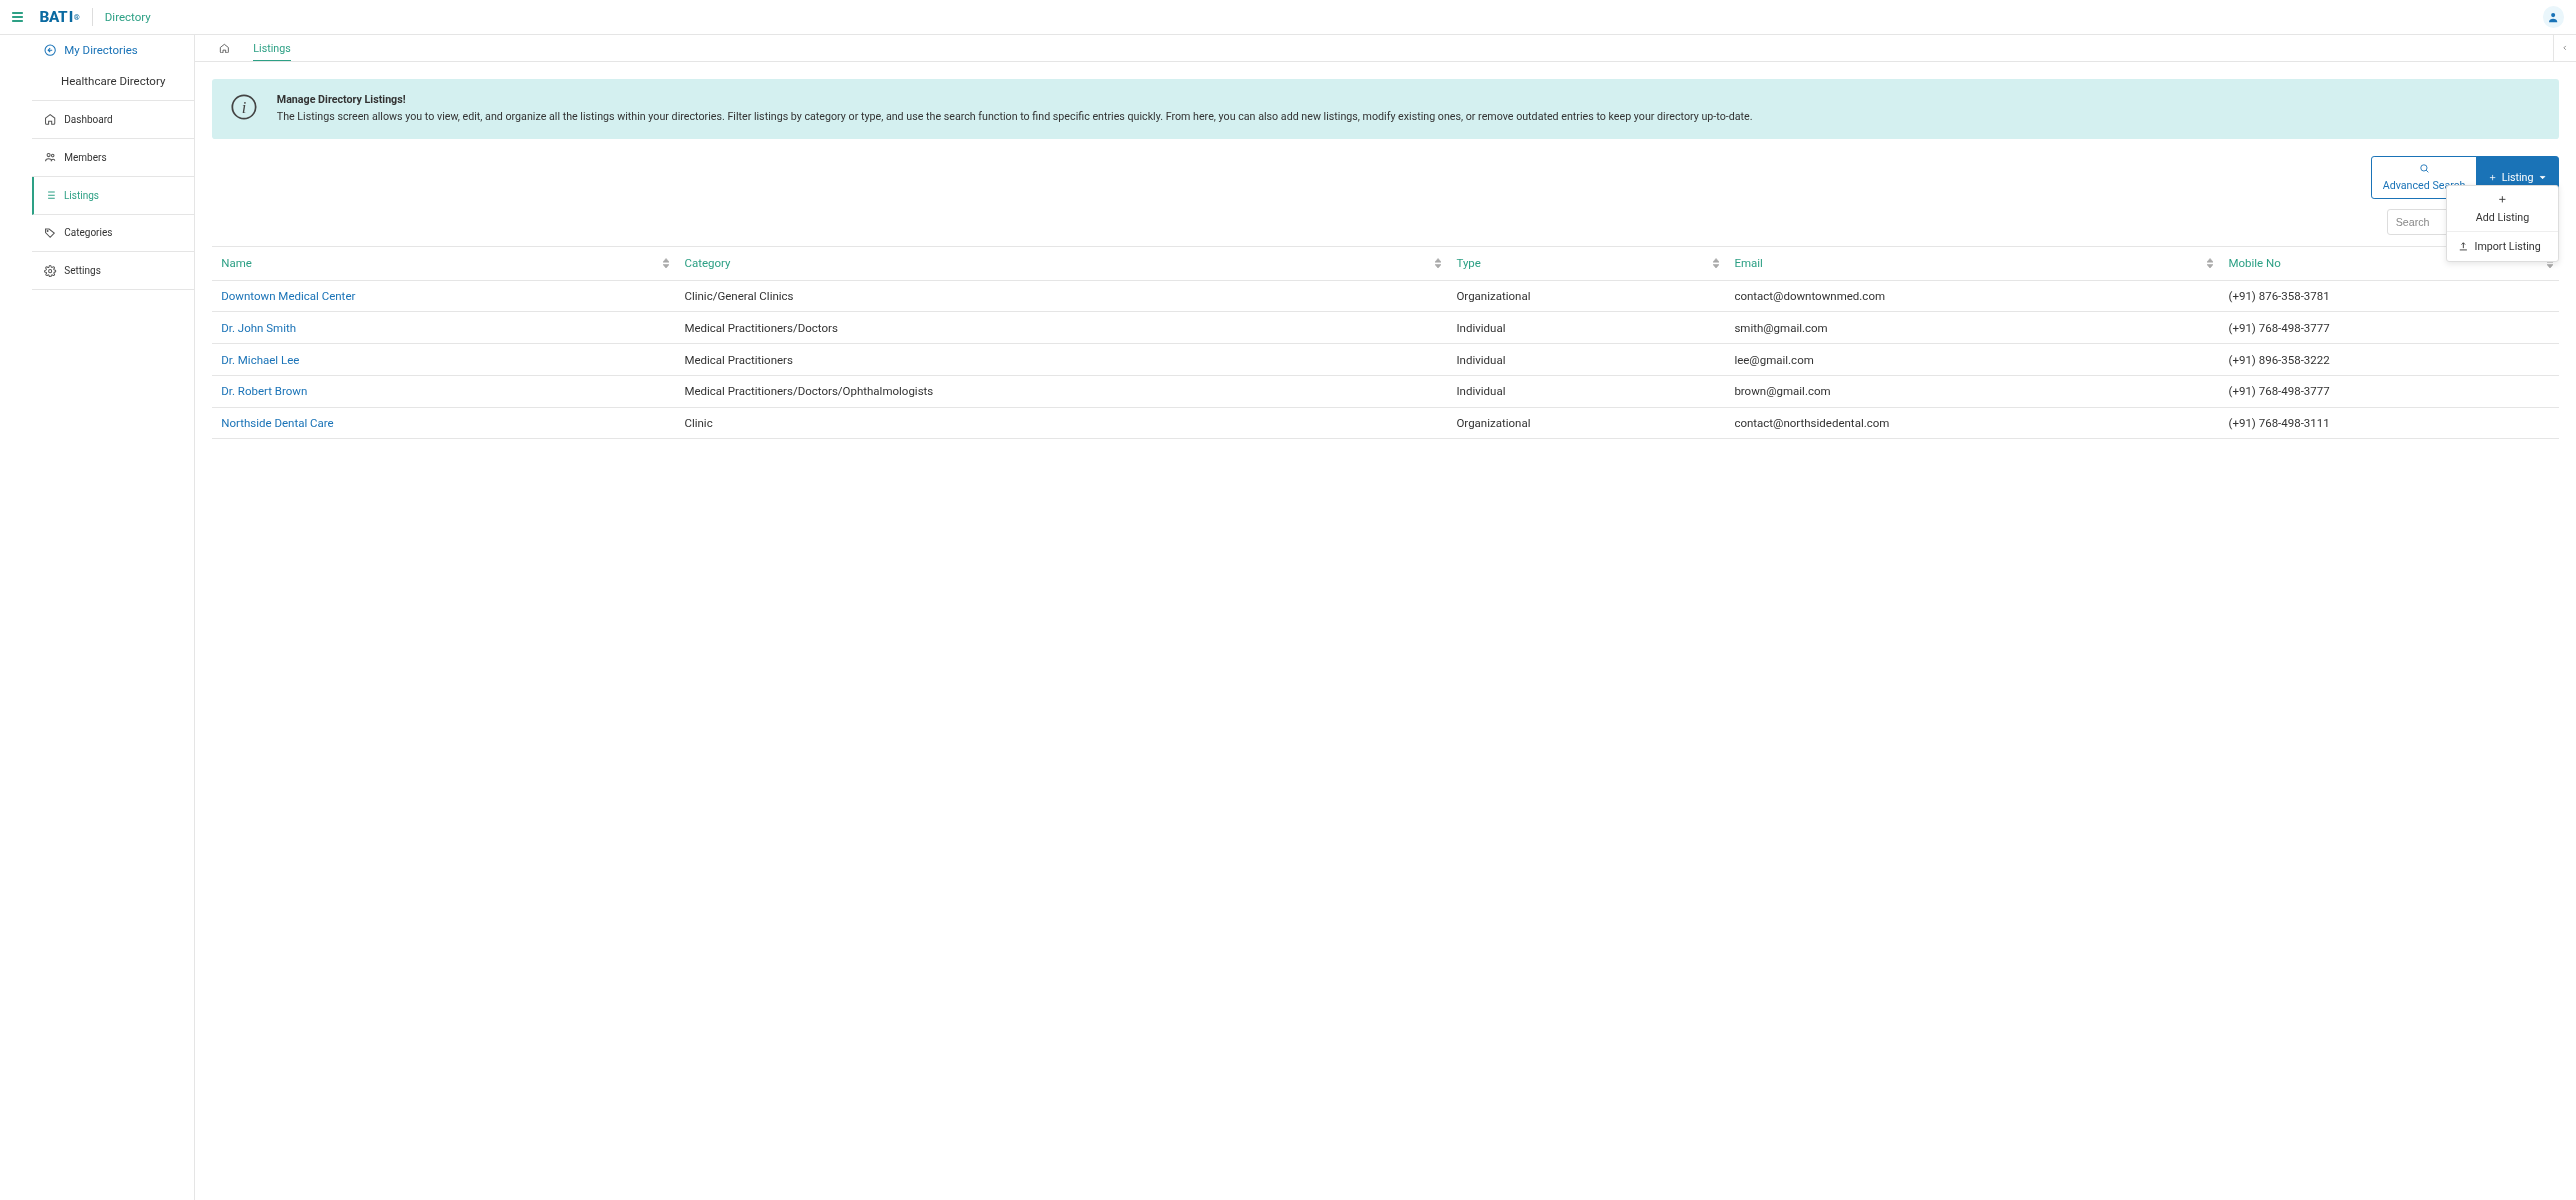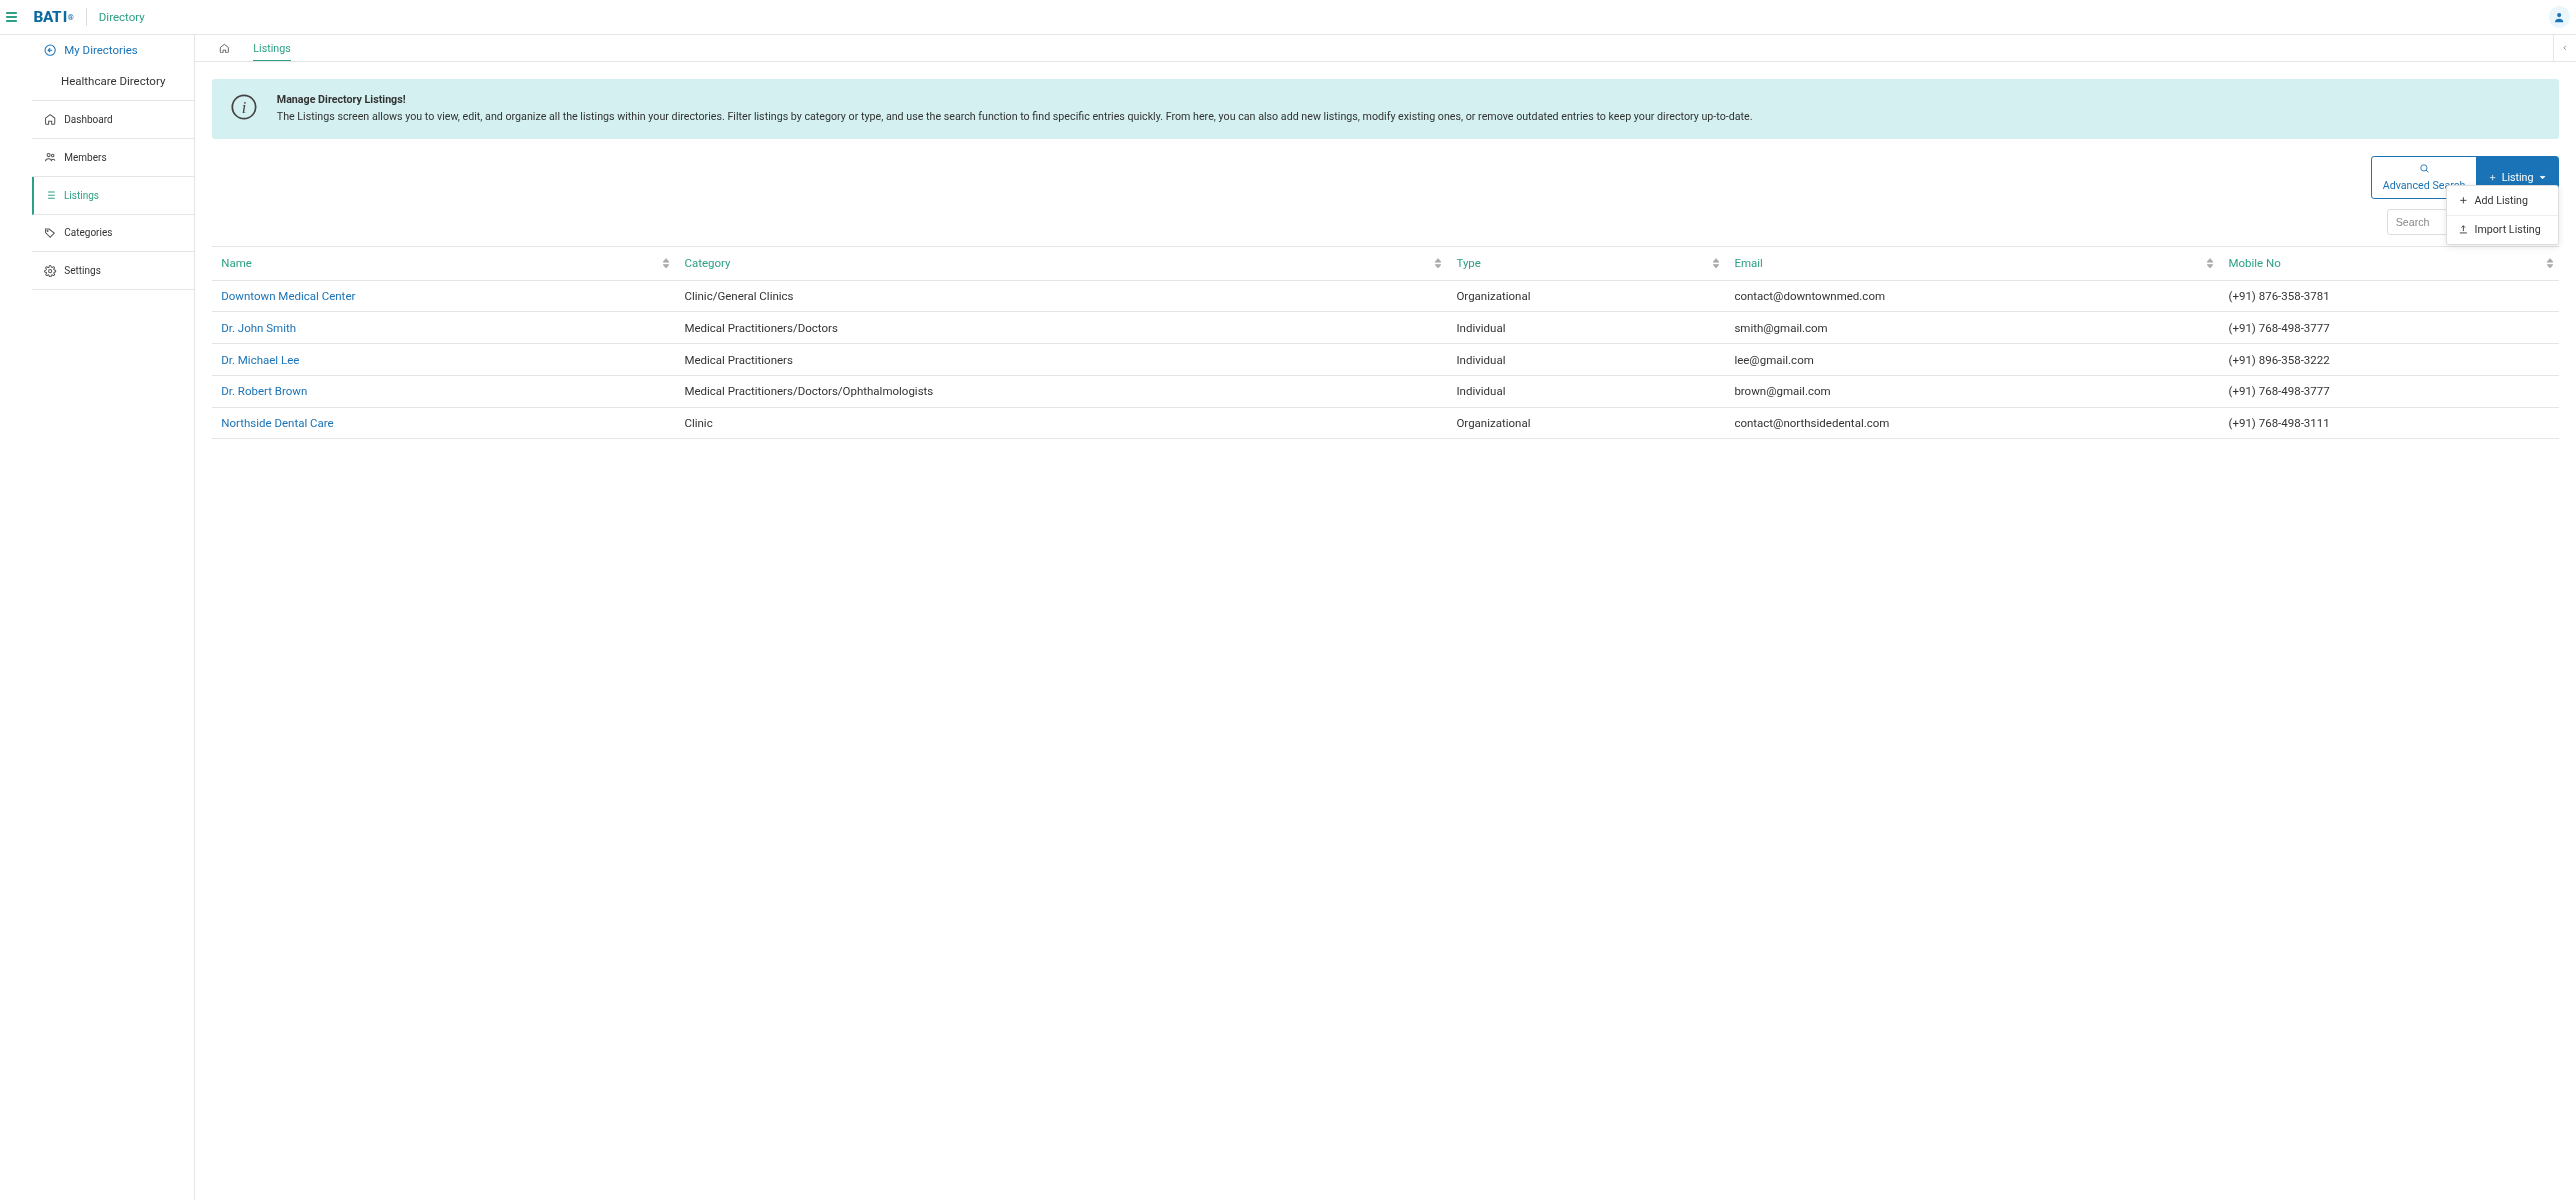--- a/index.html
+++ b/index.html
@@ -1,19 +1,19 @@
 <!DOCTYPE html>
 <html style="font-size:12.3px"><head>
 <meta charset="utf-8">
 <style>
 * { box-sizing: border-box; margin: 0; padding: 0; }
 body { font-family: -apple-system, BlinkMacSystemFont, "Segoe UI", Roboto, Helvetica, Arial, sans-serif; font-size: 10.7px; color: #333; background: #fff; }
 
 
-.top-header { display: flex; align-items: center; height: 35px; border-bottom: 0.8px solid #e5e5e5; padding: 0 6px; }
+.top-header { display: flex; align-items: center; height: 35px; border-bottom: 0.8px solid #e5e5e5; padding: 0 12px; }
 .hamburger { width: 15.3px; height: 15.3px; cursor: pointer; display: flex; flex-direction: column; justify-content: center; gap: 2.3px; margin-right: 12.3px; }
 .hamburger span { display: block; height: 1.5px; width: 10.7px; background: #2da085; border-radius: 0.8px; }
 .logo { display: flex; align-items: center; font-weight: 800; font-size: 15.3px; color: #0a6aa1; letter-spacing: -0.4px; }
 .logo .leaf { color: #26a269; font-size: 15.3px; margin: 0 0.8px; }
 .logo sup { font-size: 7.7px; margin-left: 0.8px; }
 .vr { width: 0.8px; height: 18.4px; background: #ddd; margin: 0 12.3px; }
 .app-title { color: #2da085; font-size: 11.5px; }
 .header-spacer { flex: 1; }
 .avatar { width: 21.5px; height: 21.5px; border-radius: 50%; background: #eaf6fb; display: flex; align-items: center; justify-content: center; cursor: pointer; }
 .avatar svg { width: 12.3px; height: 12.3px; fill: #1a73b7; }
@@ -62,21 +62,21 @@
 .action-row { display: flex; justify-content: flex-end; gap: 0; margin-bottom: 10.7px; position: relative; }
 .btn { display: inline-flex; align-items: center; gap: 4.6px; padding: 6.1px 10.7px; font-size: 10.7px; border-radius: 3.1px; cursor: pointer; border: 0.8px solid; }
 .btn-outline { border-color: #1a73b7; color: #1a73b7; background: #fff; border-top-right-radius: 0; border-bottom-right-radius: 0; flex-direction: column; }
 .btn-outline svg { width: 10.7px; height: 10.7px; stroke: #1a73b7; fill: none; stroke-width: 2; }
 .btn-primary { border-color: #1a73b7; background: #1a73b7; color: #fff; border-top-left-radius: 0; border-bottom-left-radius: 0; margin-left: -0.8px; }
 .btn-primary svg { width: 9.2px; height: 9.2px; stroke: #fff; fill: none; stroke-width: 2; }
 
 
 .dropdown { position: absolute; top: 29px; right: 0; background: #fff; border: 0.8px solid #ddd; border-radius: 3.1px; box-shadow: 0 1.5px 6.1px rgba(0,0,0,0.1); min-width: 113px; z-index: 10; }
 .dropdown-item { display: flex; align-items: center; gap: 6.1px; padding: 7.7px 10.7px; font-size: 10.7px; color: #333; cursor: pointer; }
-.dropdown-item:first-child { border-bottom: 0.8px solid #eee; }
+.dropdown-item:first-child { border-bottom: 0.8px solid #eee; flex-direction: column; }
 .dropdown-item svg { width: 10.7px; height: 10.7px; stroke: #333; fill: none; stroke-width: 2; }
 
 
 .search-row { display: flex; justify-content: flex-end; margin-bottom: 10.7px; }
 .search-input { padding: 6.1px 7.7px; border: 0.8px solid #ddd; border-radius: 3.1px; font-size: 10.7px; width: 172px; }
 .search-input::placeholder { color: #888; }
 
 
 table { width: 100%; border-collapse: collapse; }
 th { text-align: left; padding: 9.2px; font-weight: 400; color: #2da085; font-size: 11.5px; border-bottom: 0.8px solid #e5e5e5; border-top: 0.8px solid #e5e5e5; position: relative; }

